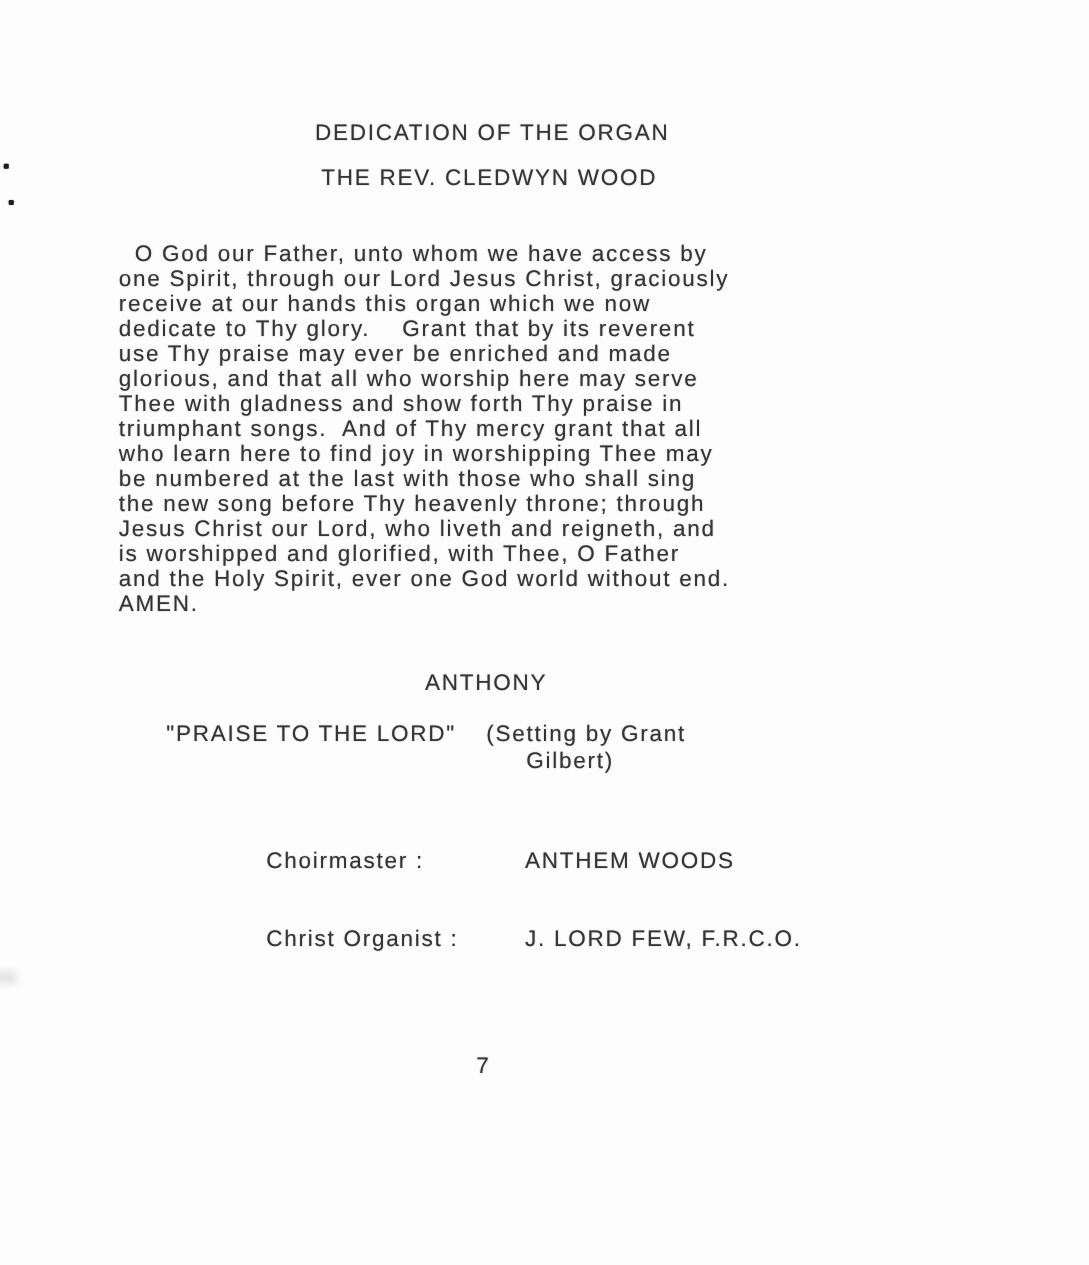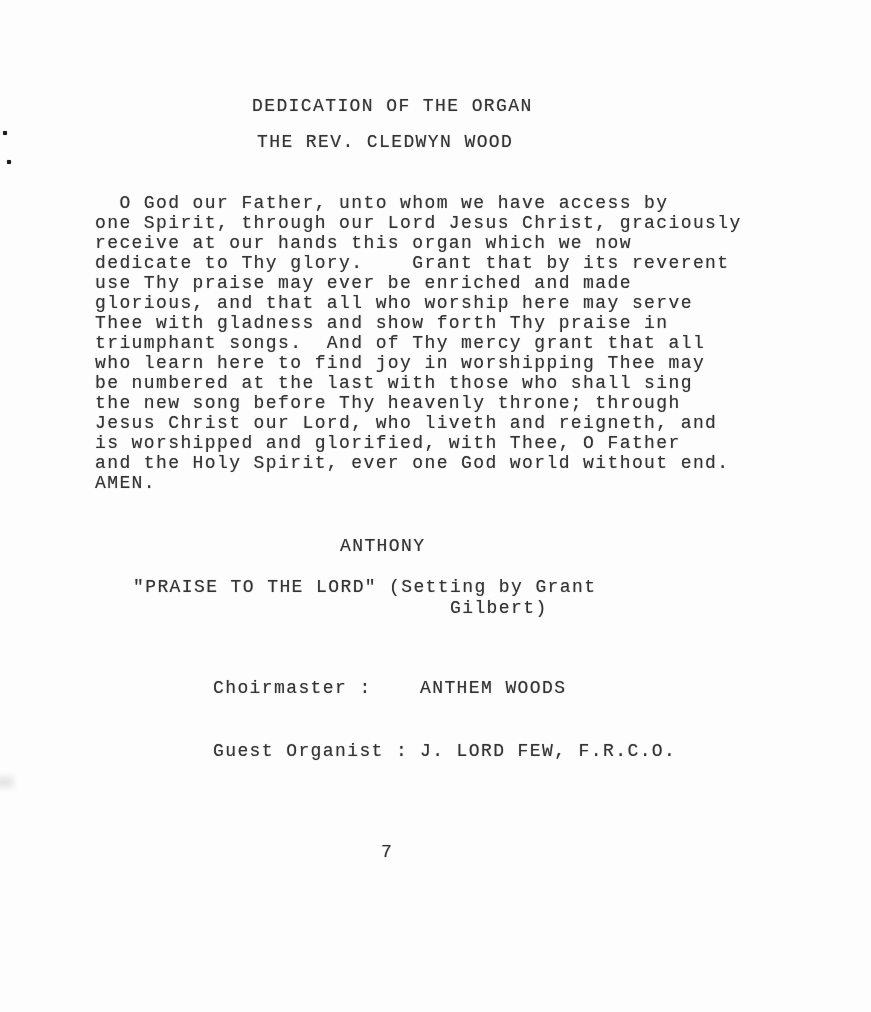--- a/index.html
+++ b/index.html
@@ -6,21 +6,21 @@
     margin: 0;
     padding: 0;
     background: #fdfdfd;
   }
   .page {
     position: relative;
     width: 871px;
     height: 1012px;
     background: #fdfdfd;
     overflow: hidden;
-    font-family: Liberation Mono, monospace;
+    font-family: Liberation Sans, sans-serif;
     font-size: 18px;
     letter-spacing: 1.4px;
     color: #343434;
     text-shadow: 0 0 1px rgba(60,60,60,0.55);
   }
   .abs { position: absolute; white-space: pre; }
   .title        { left: 252px; top: 96px;  }
   .subtitle     { left: 257px; top: 132px; text-align: center; }
   .prayer       { left: 75px;  top: 193px; line-height: 20px; margin-left: 20px; }
   .anthem-head  { left: 340px; top: 536px; }
@@ -74,21 +74,21 @@
 
   <div class="abs anthem-head">ANTHONY</div>
 
   <div class="abs piece-title">"PRAISE TO THE LORD"</div>
 
   <div class="abs setting">(Setting by Grant
      Gilbert)</div>
 
   <div class="abs credits">
     <div class="credit-row"><span class="credit-label">Choirmaster :</span><span class="credit-value">ANTHEM WOODS</span></div>
-    <div class="credit-row"><span class="credit-label">Guest Organist :</span><span class="credit-value">J. LORD FEW, F.R.C.O.</span></div>
+    <div class="credit-row"><span class="credit-label">Christ Organist :</span><span class="credit-value">J. LORD FEW, F.R.C.O.</span></div>
   </div>
 
 
 
   <div class="abs page-number">7</div>
 
   <div class="speck speck-1"></div>
   <div class="speck speck-2"></div>
   <div class="smudge"></div>
 

